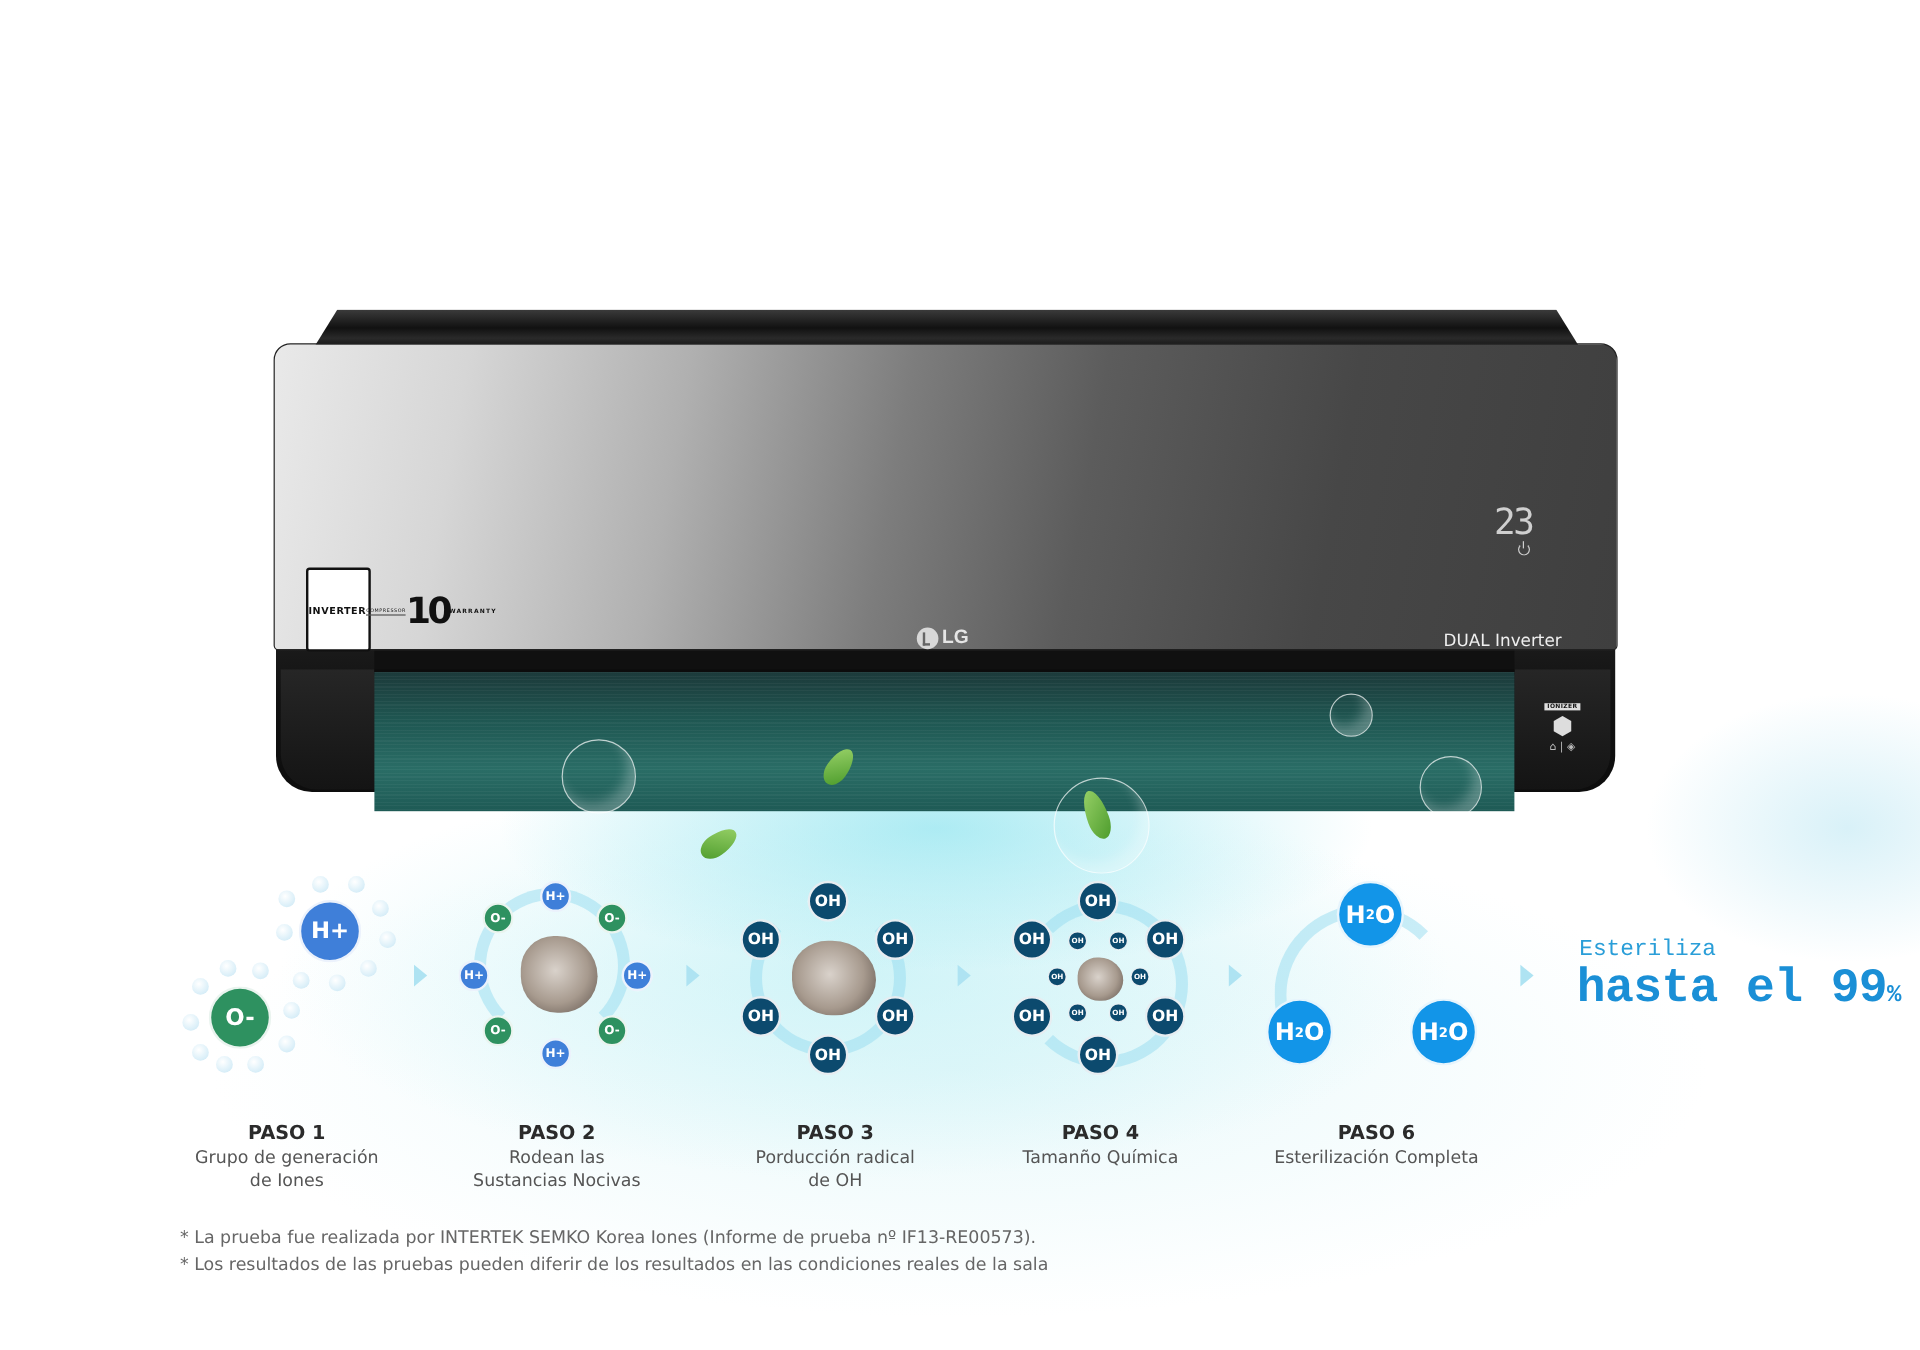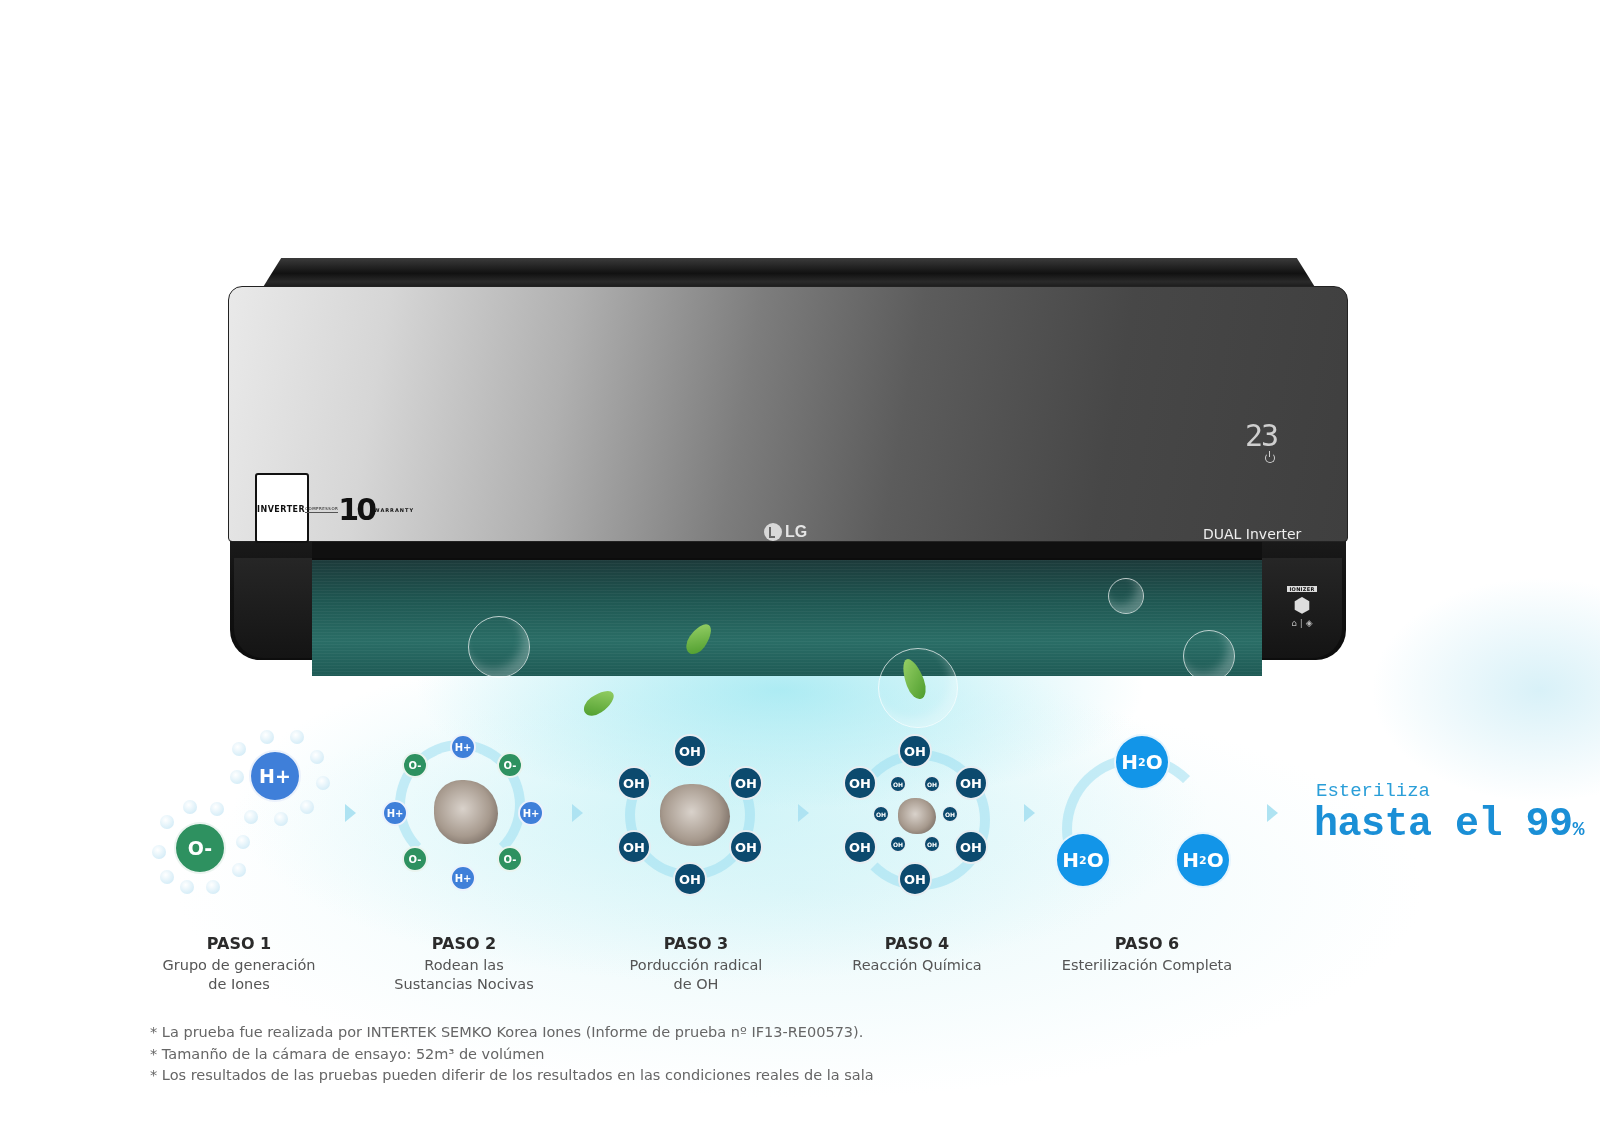--- a/index.html
+++ b/index.html
@@ -291,29 +291,28 @@
   <div class="d">Rodean las
 Sustancias Nocivas</div>
 </div>
 <div class="step-label" style="left:586px;top:934px;">
   <div class="t">PASO 3</div>
   <div class="d">Porducción radical
 de OH</div>
 </div>
 <div class="step-label" style="left:807px;top:934px;">
   <div class="t">PASO 4</div>
-  <div class="d">Reacción Química</div>
+  <div class="d">Tamanño Química</div>
 </div>
 <div class="step-label" style="left:1037px;top:934px;width:220px;">
   <div class="t">PASO 6</div>
   <div class="d">Esterilización Completa</div>
 </div>
 
 <div class="claim">
   <div class="c1">Esteriliza</div>
   <div class="c2"><span>hasta el 99</span><span class="pct">%</span></div>
 </div>
 
 <div class="footnotes">
   <div>* La prueba fue realizada por INTERTEK SEMKO Korea Iones (Informe de prueba nº IF13-RE00573).</div>
-  <div>* Tamanño de la cámara de ensayo: 52m³ de volúmen</div>
   <div>* Los resultados de las pruebas pueden diferir de los resultados en las condiciones reales de la sala</div>
 </div>
 
 </body></html>

